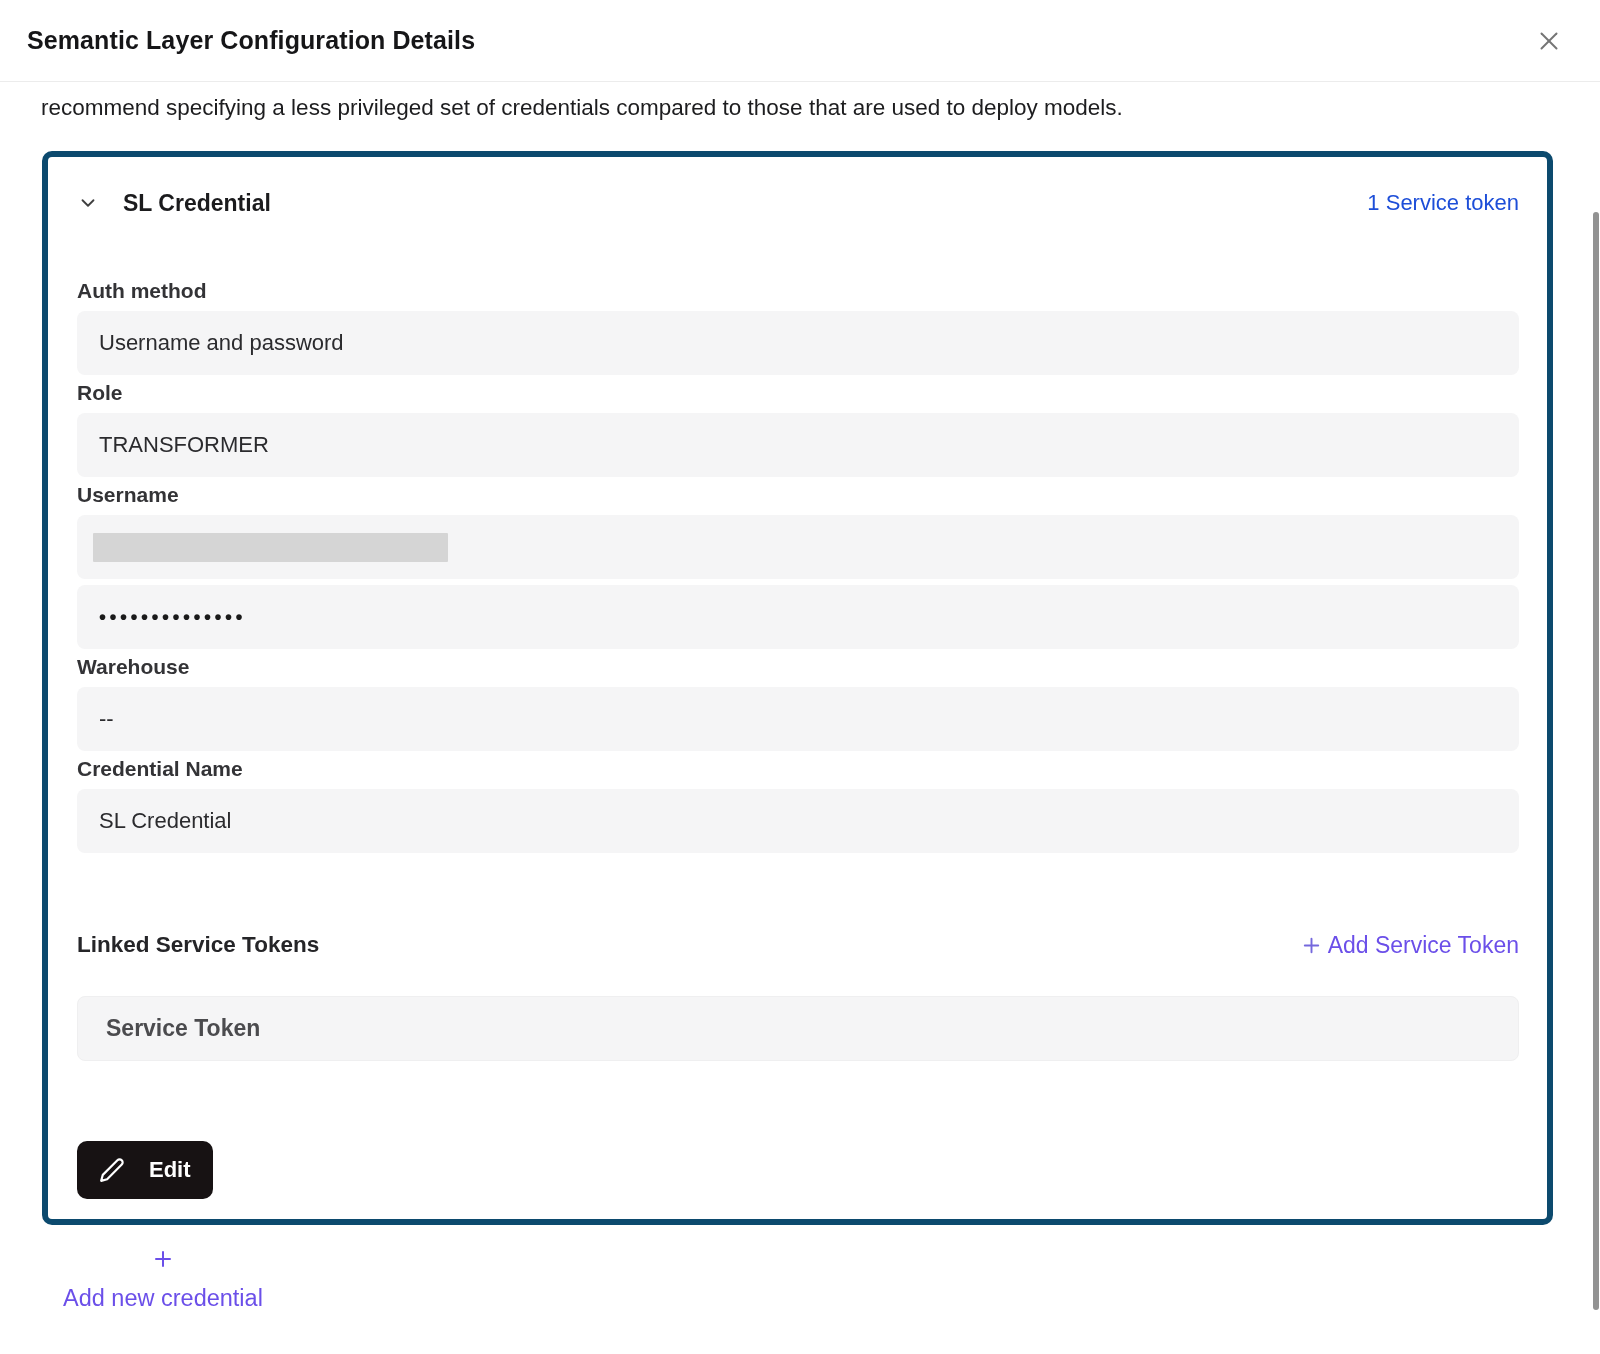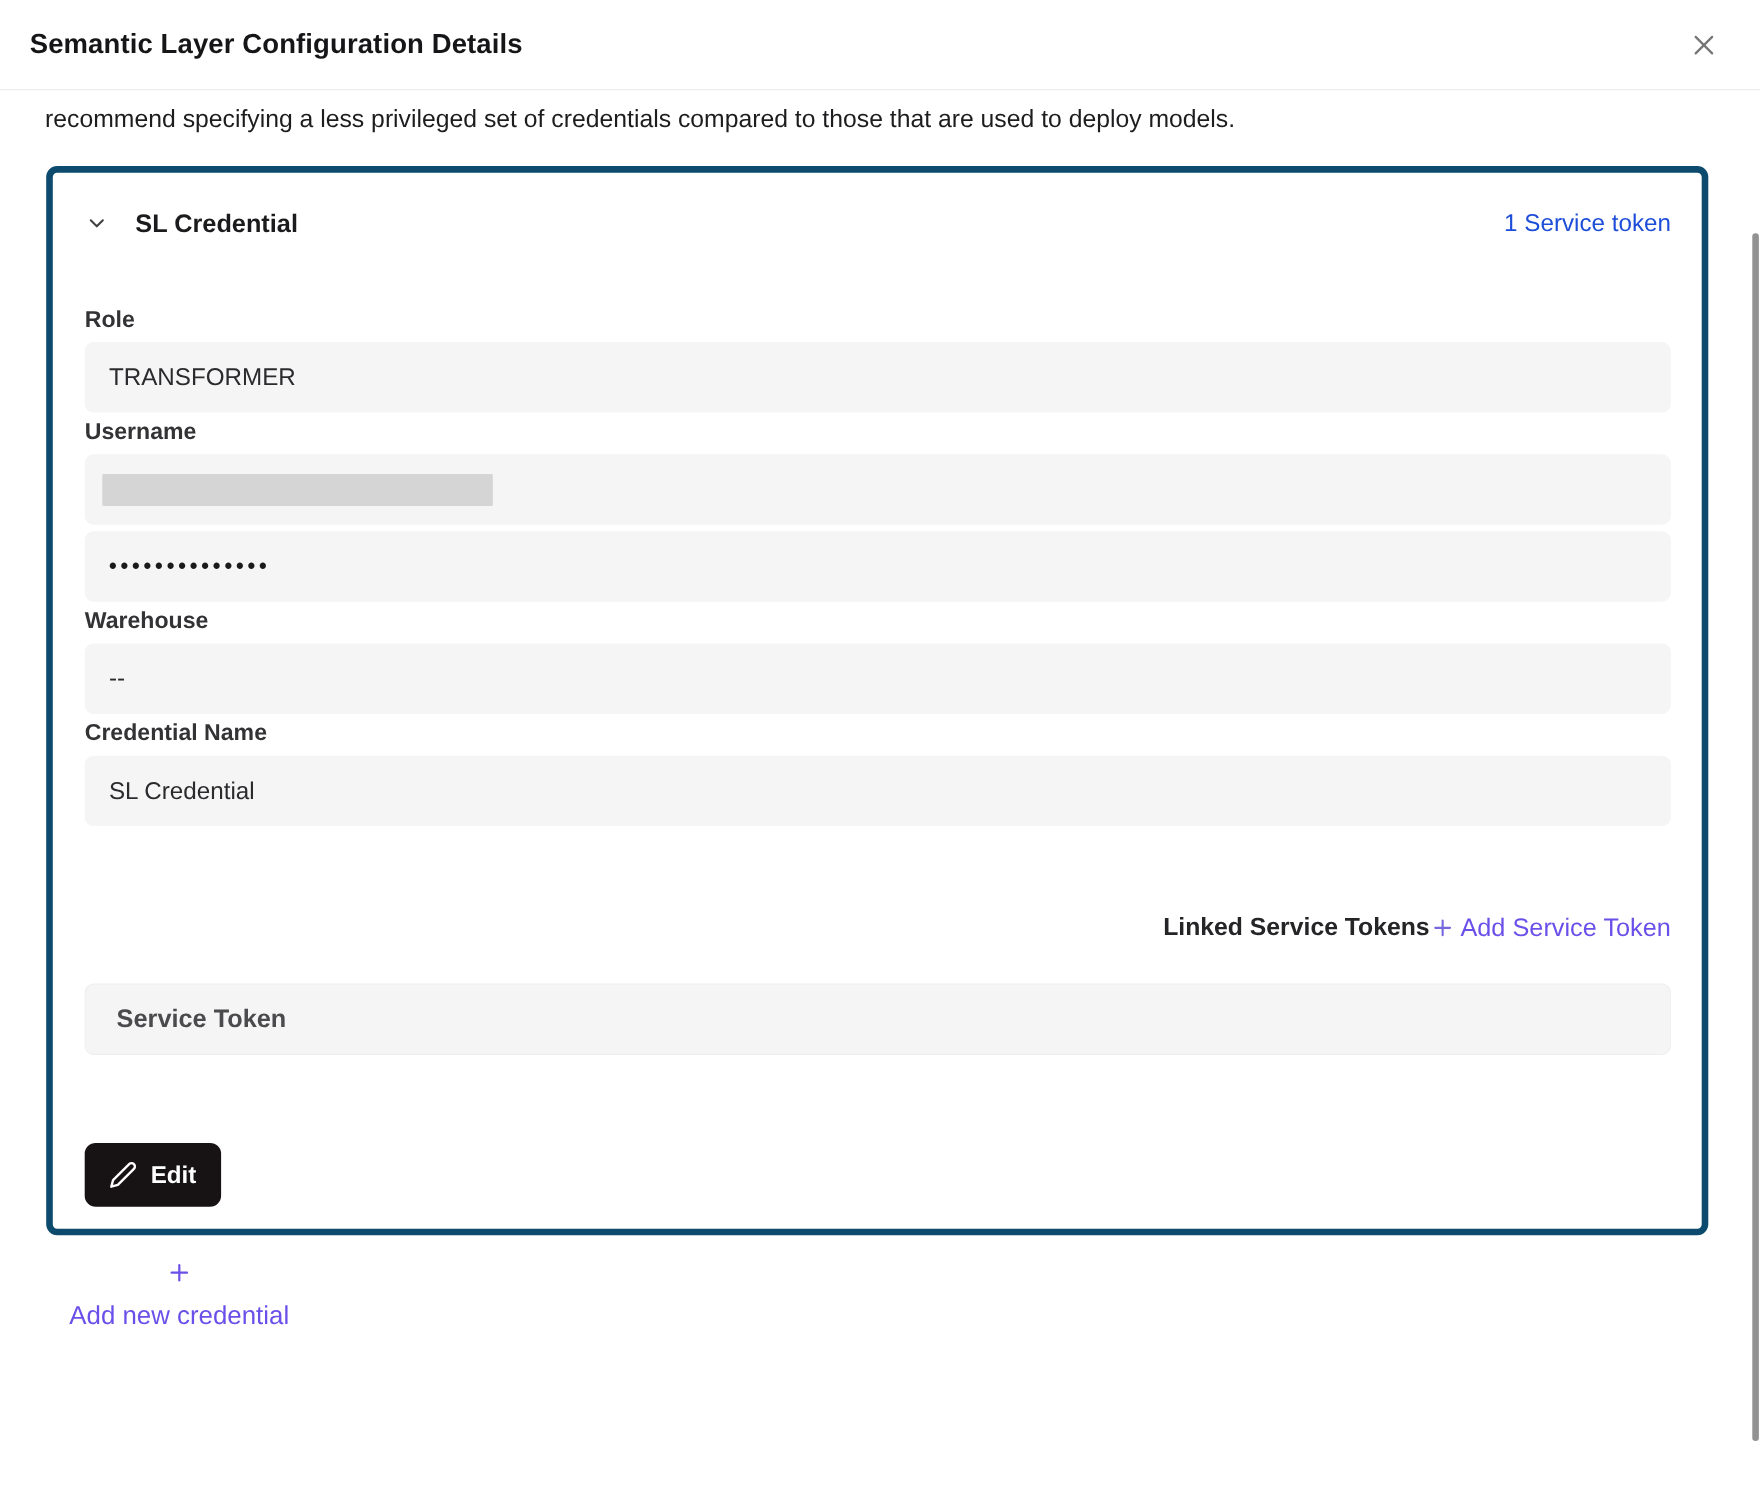--- a/index.html
+++ b/index.html
@@ -29,35 +29,35 @@
   .card-badge { margin-left: auto; font-size: 22px; color: #1d4ed8; font-weight: 400; }
 
   
   .field-label { font-size: 21px; font-weight: 600; color: #333336; line-height: 23px; margin-bottom: 9px; }
   .field-box { height: 64px; background: #f5f5f6; border-radius: 8px; display: flex;
     align-items: center; padding: 0 22px; margin-bottom: 6px; font-size: 22px; color: #2b2b2e; }
   .field-box.password { font-weight: 700; letter-spacing: 3.5px; font-size: 20px; color: #1a1a1a; }
   .redaction-bar { width: 355px; height: 29px; background: #d5d5d5; border-radius: 1px; margin-left: -6px; }
 
   
-  .lst-row { display: flex; align-items: center; justify-content: flex-end;
+  .lst-row { display: flex; align-items: center; justify-content: space-between;
     margin-top: 78px; height: 28px; }
   .lst-title { font-size: 22.5px; font-weight: 700; color: #252528; }
   .add-link { display: flex; align-items: center; gap: 5px; background: none; border: none;
     cursor: pointer; font-family: inherit; }
   .add-link .link-text { font-size: 23px; font-weight: 500; color: #6b4fe9; }
 
   .token-box { margin-top: 37px; height: 65px; background: #f5f5f6; border: 1px solid #efeff0;
     border-radius: 8px; display: flex; align-items: center; padding: 0 28px; }
   .token-name { font-size: 23px; font-weight: 700; color: #4b4b4e; }
 
   
   .edit-btn { margin-top: 80px; height: 58px; min-width: 111px; background: #171213;
     color: #fff; border: none; border-radius: 10px; display: flex; align-items: center;
-    gap: 12px; padding: 0 22px; cursor: pointer; font-family: inherit; }
+    gap: 24px; padding: 0 22px; cursor: pointer; font-family: inherit; }
   .edit-btn .edit-label { font-size: 22px; font-weight: 700; color: #ffffff; }
 
   
   .footer-link { margin: 22px 0 0 63px; display: inline-flex; align-items: center; gap: 14px;
     background: none; border: none; cursor: pointer; font-family: Liberation Sans, sans-serif; flex-direction: column; }
   .footer-link .link-text { font-size: 23.5px; font-weight: 500; color: #6b4fe9; }
 
   
   .scrollbar-thumb { position: absolute; right: 1px; top: 212px; width: 6px; height: 1098px;
     background: #929292; border-radius: 3px; }
@@ -88,20 +88,24 @@
         <span style="display:flex">
           <svg width="22" height="22" viewBox="0 0 24 24" fill="none" stroke="#3f3f3f" stroke-width="2" stroke-linecap="round" stroke-linejoin="round">
               <polyline points="6 9 12 15 18 9"></polyline>
             </svg>
         </span>
       </button>
       <div class="card-title">SL Credential</div>
       <div class="card-badge">1 Service token</div>
     </div>
 
+    <div class="field">
+      <div class="field-label">Auth method</div>
+      <div class="field-box">Username and password</div>
+    </div>
 
     <div class="field">
       <div class="field-label">Role</div>
       <div class="field-box">TRANSFORMER</div>
     </div>
 
     <div class="field">
       <div class="field-label">Username</div>
       <div class="field-box">
         <div class="redaction-bar"></div>

